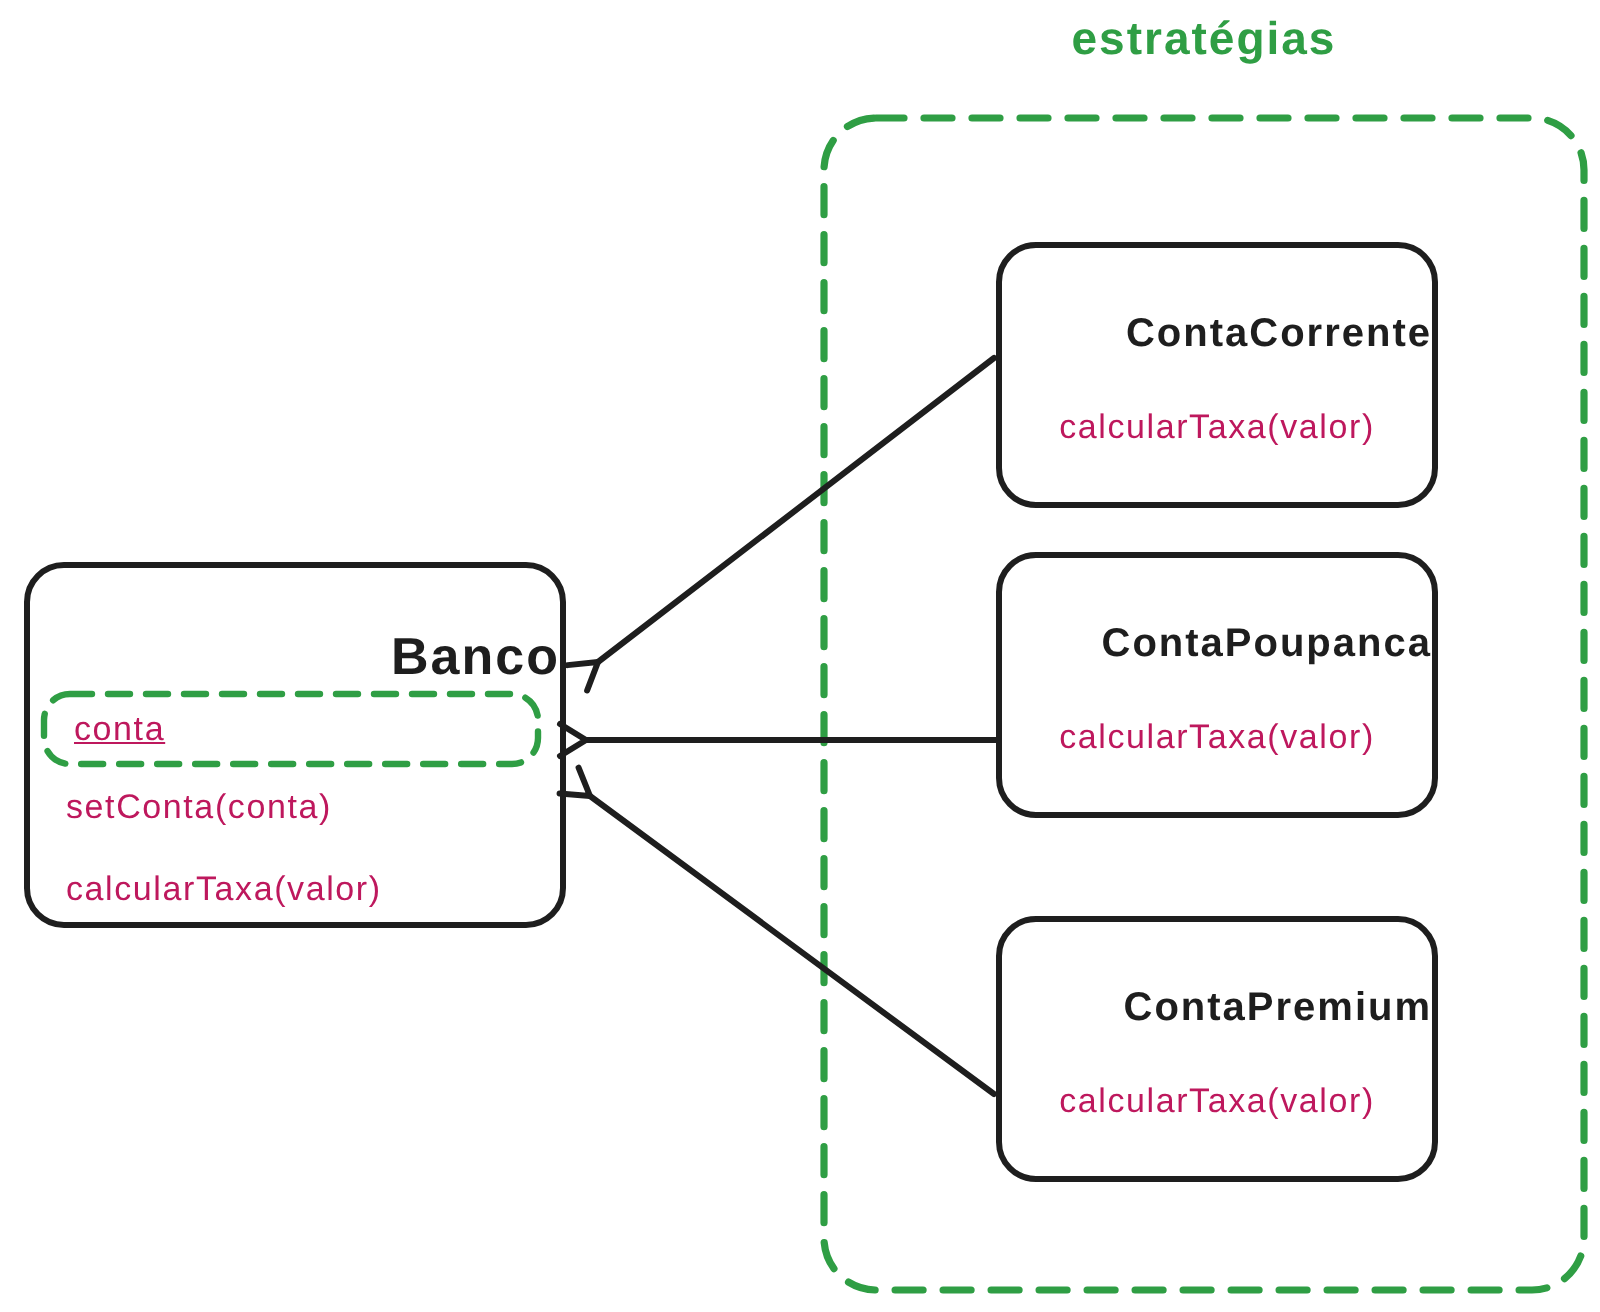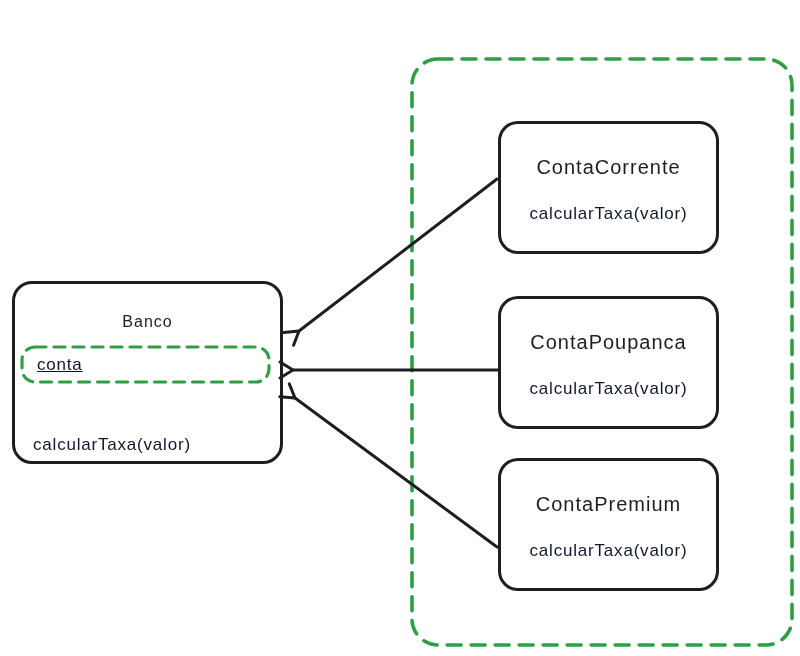--- a/index.html
+++ b/index.html
@@ -46,36 +46,36 @@
     top: 281px;
     width: 271px;
     height: 183px;
   }
   .strategy-box {
     left: 498px;
     width: 221px;
     height: 133px;
   }
   .strategy-1 { top: 121px; }
-  .strategy-2 { top: 296px; }
+  .strategy-2 { top: 276px; }
   .strategy-3 { top: 458px; padding-left: 41px; }
   .class-title {
     position: absolute;
     left: 0;
     width: 100%;
-    text-align: center;
+    text-align: right;
     color: #1e1e1e;
     font-size: 20px;
-    font-weight: 400;
+    font-weight: 700;
     letter-spacing: 1px;
   }
   .strategy-box .class-title { top: 32px; }
-  .banco-box .class-title { top: 29px; font-size: 16px; }
+  .banco-box .class-title { top: 29px; font-size: 26px; }
   .method-text {
-    color: #0f172a;
+    color: #be185d;
     font-size: 17px;
     letter-spacing: 0.8px;
     font-weight: 500;
   }
   .strategy-method {
     position: absolute;
     left: 0;
     top: 80px;
     width: 100%;
     text-align: center;
@@ -95,24 +95,26 @@
     position: absolute;
     left: 18px;
     top: 151px;
   }
 </style>
 </head>
 <body>
 
 <div class="canvas">
 
+  <div class="group-label">estratégias</div>
 
   <div class="class-box banco-box">
     <div class="class-title">Banco</div>
     <div class="method-text banco-field">conta</div>
+    <div class="method-text banco-method-1">setConta(conta)</div>
     <div class="method-text banco-method-2">calcularTaxa(valor)</div>
   </div>
 
   <div class="class-box strategy-box strategy-1">
     <div class="class-title">ContaCorrente</div>
     <div class="method-text strategy-method">calcularTaxa(valor)</div>
   </div>
 
   <div class="class-box strategy-box strategy-2">
     <div class="class-title">ContaPoupanca</div>

